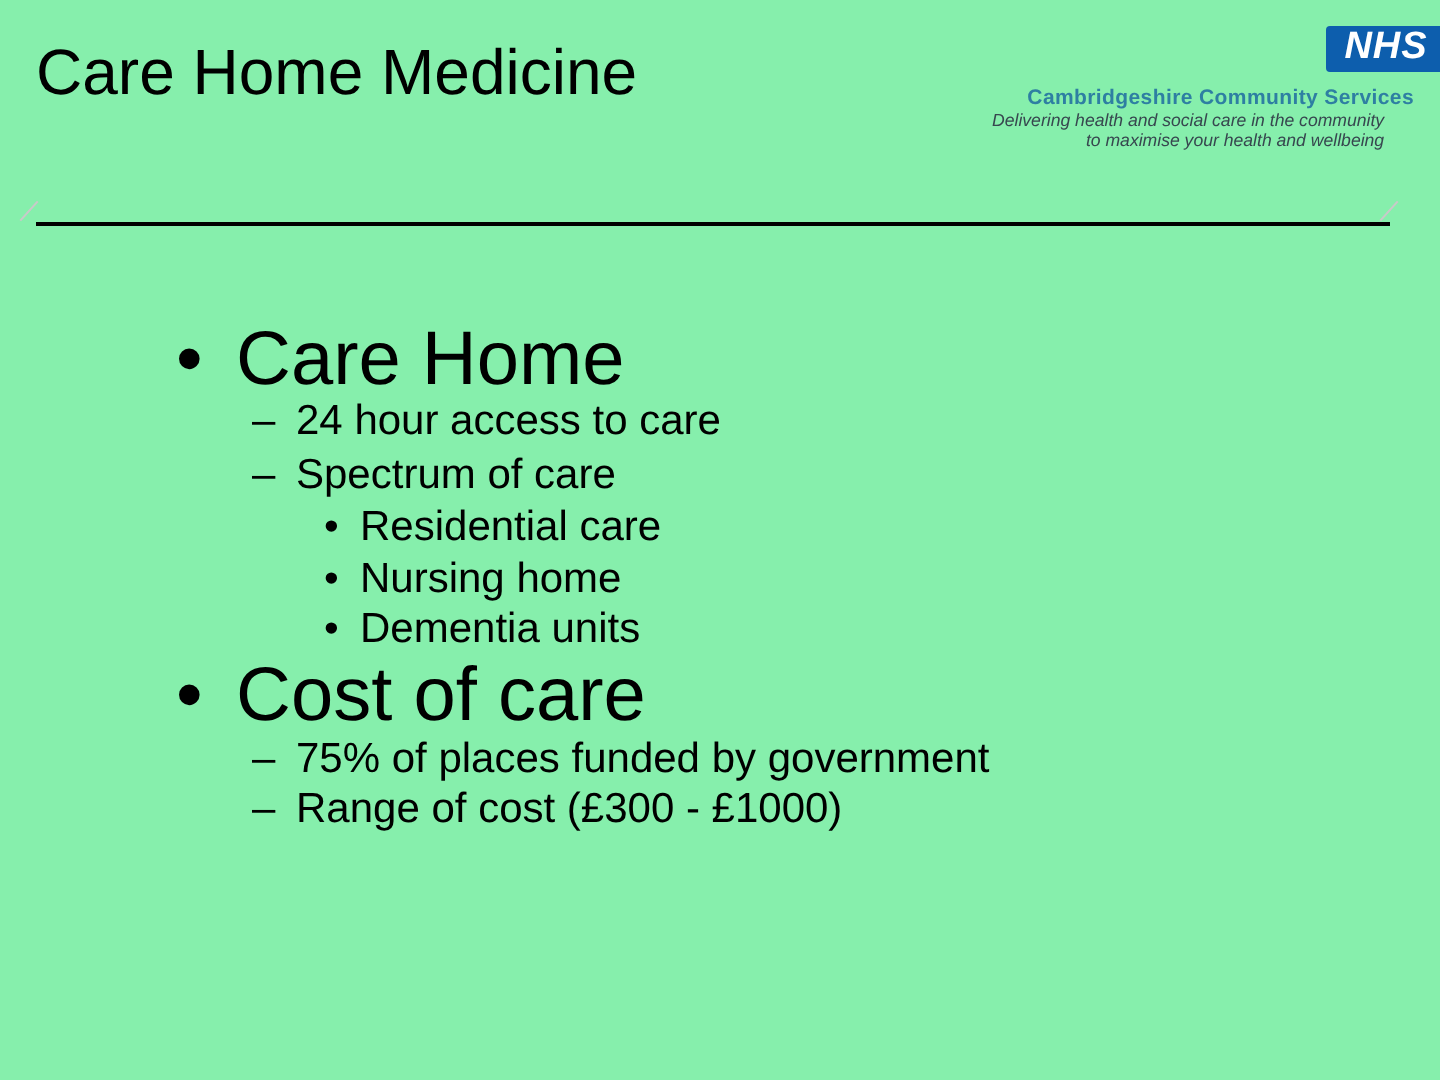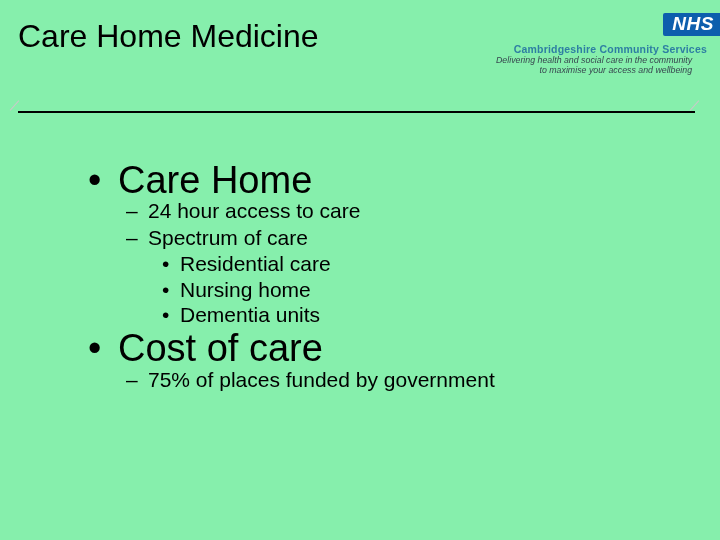--- a/index.html
+++ b/index.html
@@ -69,21 +69,21 @@
   <div class="slide-title">Care Home Medicine</div>
 
   <div class="nhs-logo">
     <span>NHS</span>
   </div>
 
   <div class="org-name">Cambridgeshire Community Services</div>
 
   <div class="tagline">
     <div>Delivering health and social care in the community</div>
-    <div>to maximise your access and wellbeing</div>
+    <div>to maximise your health and wellbeing</div>
   </div>
 
   <div class="divider"></div>
   <div class="tick tick-left"></div>
   <div class="tick tick-right"></div>
 
   <div class="row l1" style="left:88px;top:166px;">
     <span class="marker">•</span><span>Care Home</span>
   </div>
 
@@ -108,14 +108,17 @@
   </div>
 
   <div class="row l1" style="left:88px;top:334px;">
     <span class="marker">•</span><span>Cost of care</span>
   </div>
 
   <div class="row l2" style="left:126px;top:369px;">
     <span class="marker">–</span><span>75% of places funded by government</span>
   </div>
 
+  <div class="row l2" style="left:126px;top:394px;">
+    <span class="marker">–</span><span>Range of cost (£300 - £1000)</span>
+  </div>
 
 </div>
 
 </body></html>

